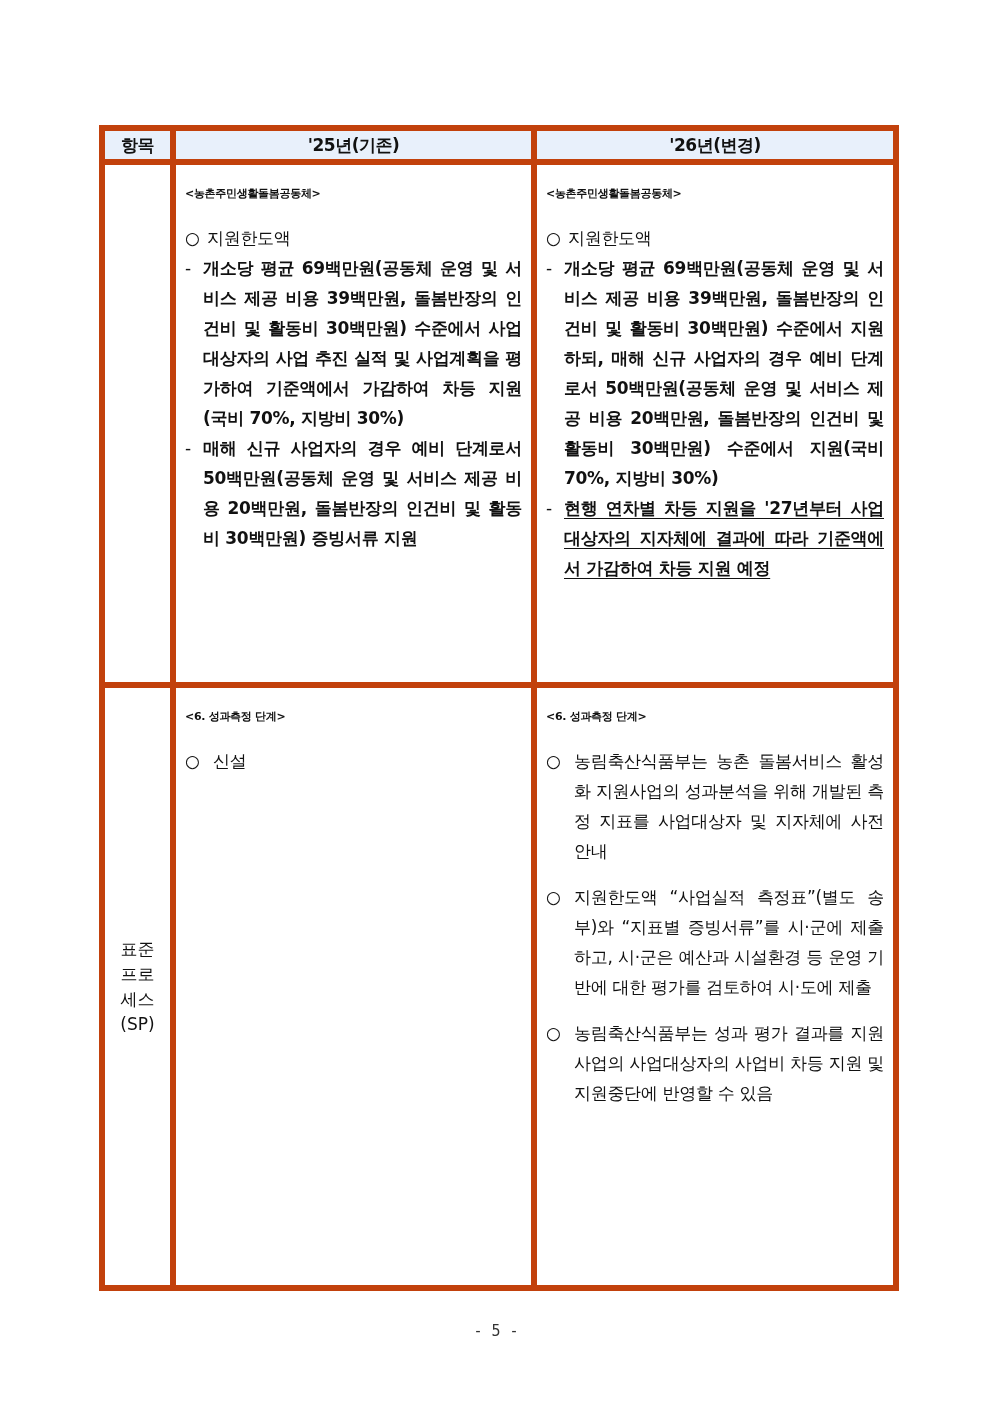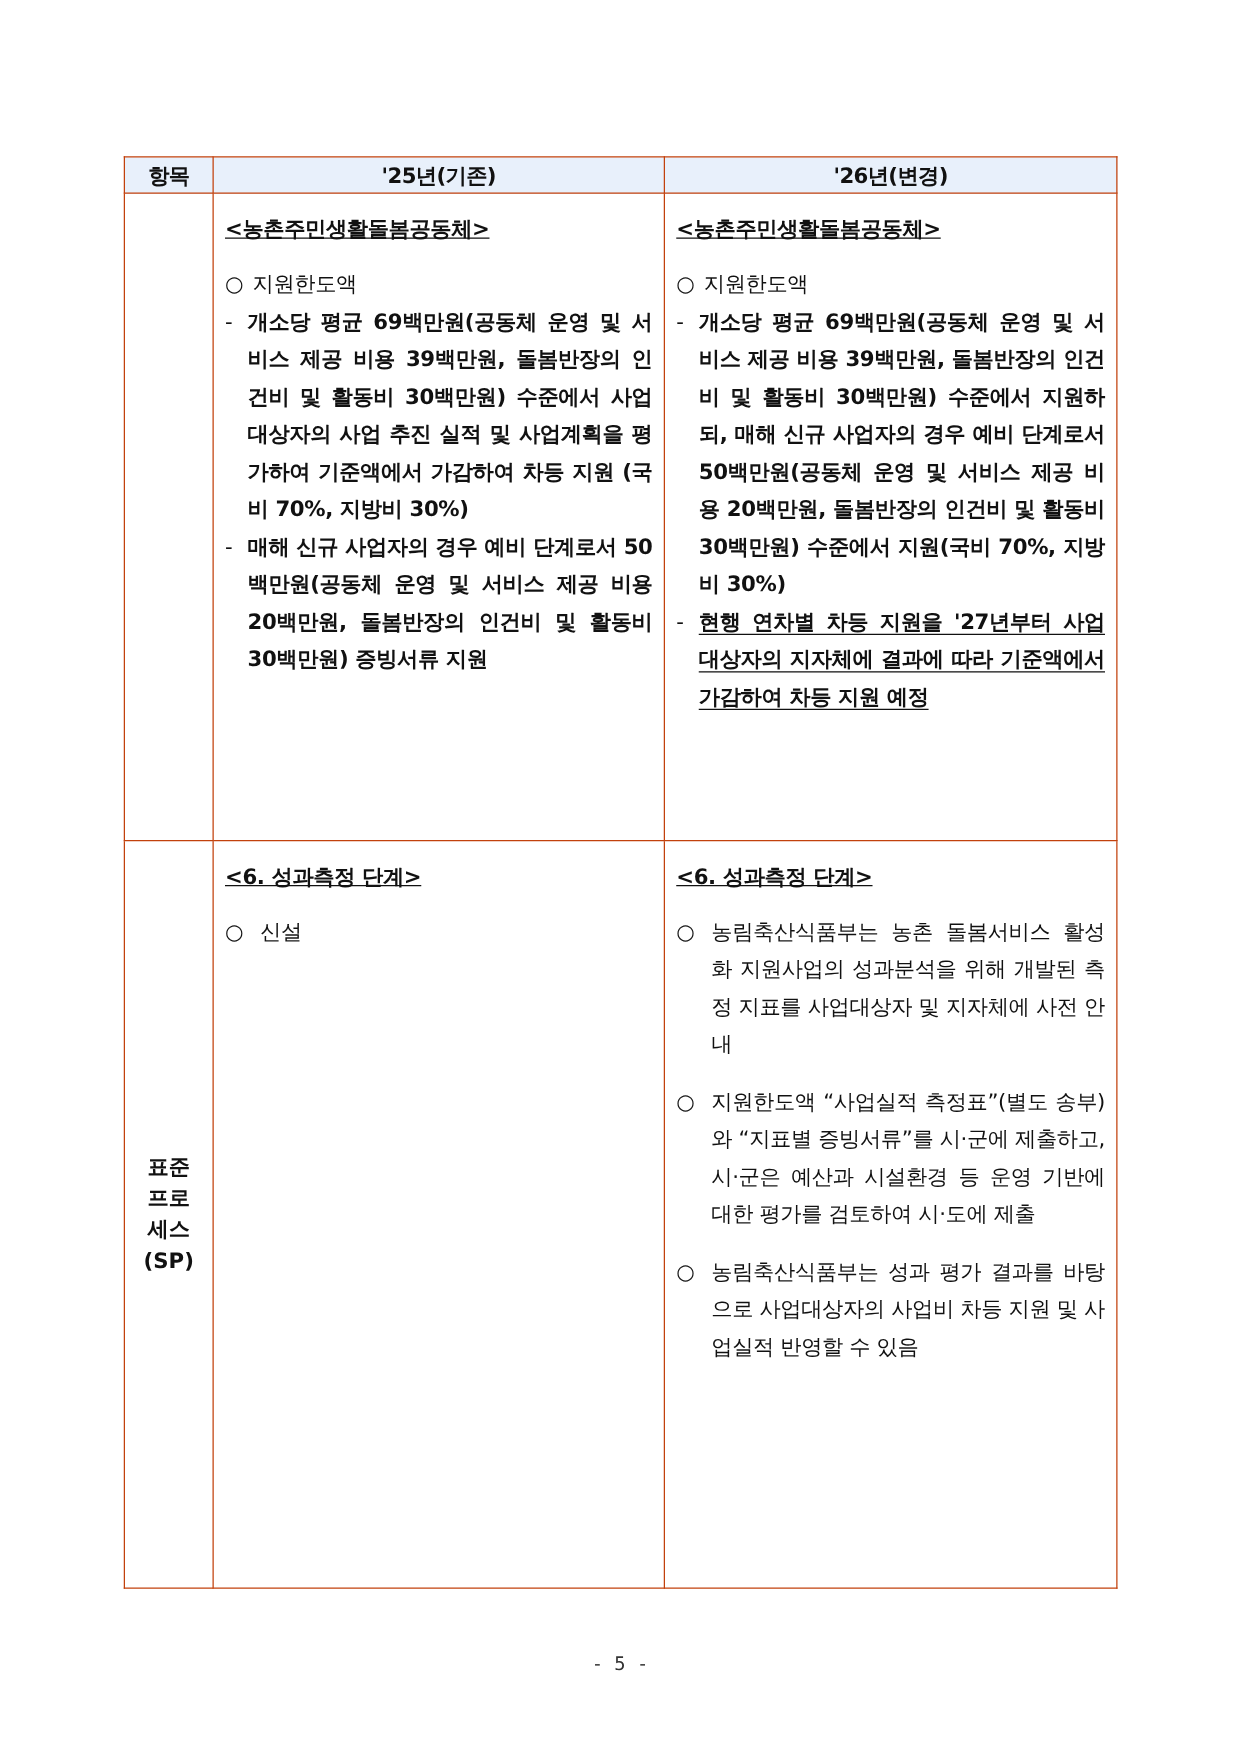--- a/index.html
+++ b/index.html
@@ -6,36 +6,36 @@
   body {
     width: 992px; height: 1403px; position: relative; overflow: hidden;
     font-family: "DejaVu Sans", "Liberation Sans", sans-serif;
     color: #111;
   }
   table.doc {
     position: absolute; left: 99px; top: 125px;
     width: 794px; border-collapse: collapse; table-layout: fixed;
   }
   table.doc td, table.doc th {
-    border: 1px solid #c2410c; vertical-align: top; padding: 0;
+    border: 6px solid #c2410c; vertical-align: top; padding: 0;
   }
   table.doc th {
     background: #e8f0fb; height: 28px; font-weight: bold; font-size: 17px;
     text-align: center; vertical-align: middle; letter-spacing: -0.5px;
   }
   col.c1 { width: 71px; } col.c2 { width: 361px; } col.c3 { width: 362px; }
   tr.row1 td { height: 517px; }
   tr.row2 td { height: 597px; }
   td.label {
     text-align: center; vertical-align: middle !important;
-    font-weight: bold; font-size: 17px; line-height: 25px;
+    font-weight: normal; font-size: 17px; line-height: 25px;
   }
   td.label span { display: block; }
   .cell { padding: 16px 9px 0 9px; font-size: 17px; line-height: 30px; letter-spacing: -0.3px; }
-  .section-title { font-weight: bold; font-size: 17px; line-height: 26px; margin-bottom: 16px; text-decoration: underline; }
+  .section-title { font-weight: bold; font-size: 11px; line-height: 26px; margin-bottom: 16px; }
   .bullet { display: flex; }
   .bullet .mark { flex: 0 0 22px; }
   .bullet .txt { flex: 1; text-align: justify; text-align-last: left; }
   .dash { display: flex; }
   .dash .mark { flex: 0 0 18px; }
   .dash .txt { flex: 1; text-align: justify; text-align-last: left; font-weight: bold; }
   .circle-item { display: flex; margin-bottom: 16px; }
   .circle-item .mark { flex: 0 0 28px; }
   .circle-item .txt { flex: 1; text-align: justify; text-align-last: left; }
   .underline { text-decoration: underline; text-underline-offset: 4px; }
@@ -120,21 +120,21 @@
         <div class="circle-item">
           <span class="mark">○</span>
           <span class="txt">농림축산식품부는 농촌 돌봄서비스 활성화 지원사업의 성과분석을 위해 개발된 측정 지표를 사업대상자 및 지자체에 사전 안내</span>
         </div>
         <div class="circle-item">
           <span class="mark">○</span>
           <span class="txt">지원한도액 “사업실적 측정표”(별도 송부)와 “지표별 증빙서류”를 시·군에 제출하고, 시·군은 예산과 시설환경 등 운영 기반에 대한 평가를 검토하여 시·도에 제출</span>
         </div>
         <div class="circle-item">
           <span class="mark">○</span>
-          <span class="txt">농림축산식품부는 성과 평가 결과를 바탕으로 사업대상자의 사업비 차등 지원 및 사업실적 반영할 수 있음</span>
+          <span class="txt">농림축산식품부는 성과 평가 결과를 지원사업의 사업대상자의 사업비 차등 지원 및 지원중단에 반영할 수 있음</span>
         </div>
       </div>
     </td>
   </tr>
 </tbody>
   </table>
 
 <div class="page-num">- 5 -</div>
 
 </body></html>

